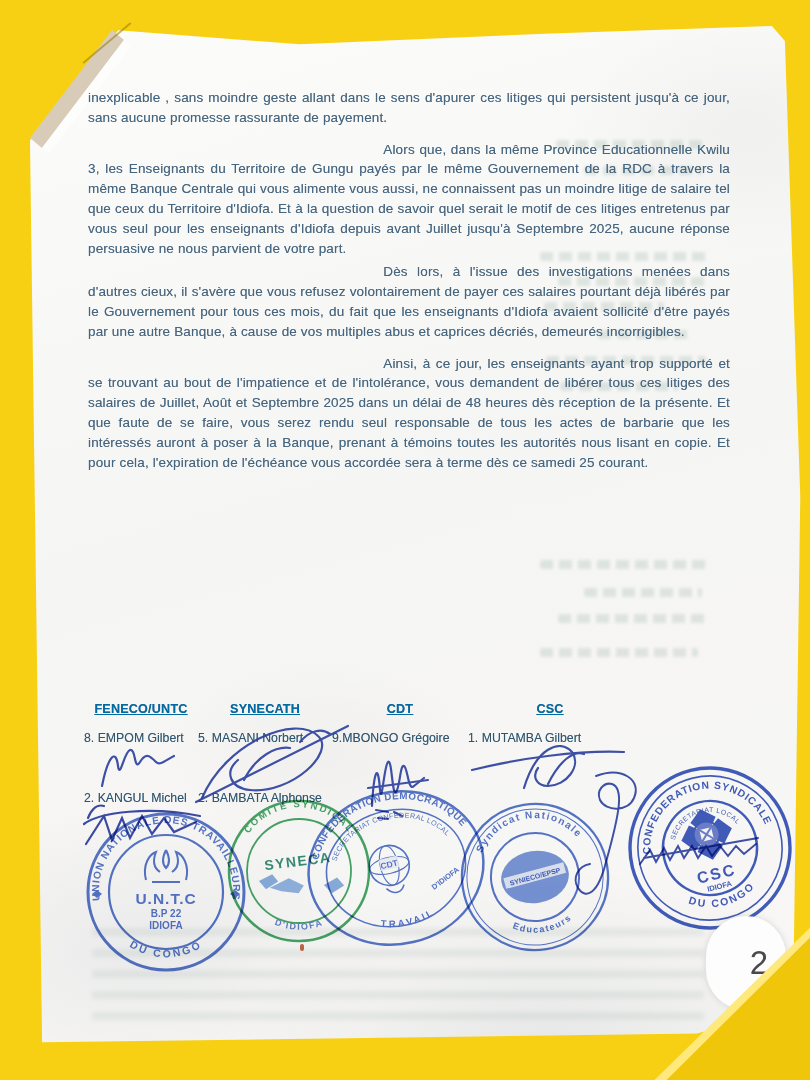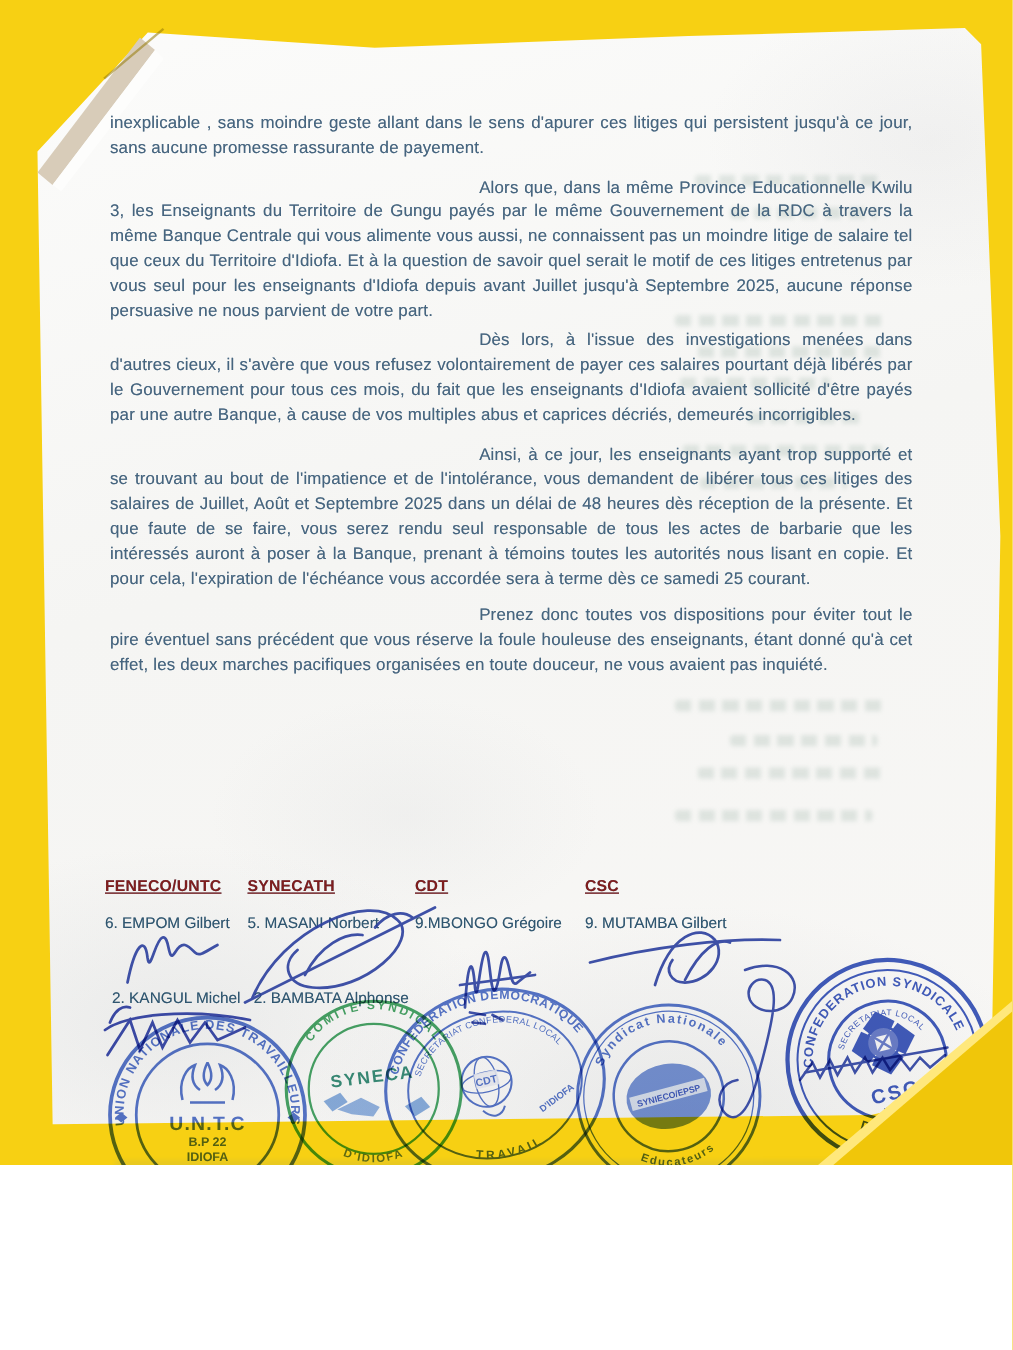--- a/index.html
+++ b/index.html
@@ -1,17 +1,17 @@
 <!DOCTYPE html>
 <html><head>
 <meta charset="utf-8">
 <style>
   html,body{margin:0;padding:0;}
   .canvas{
-    position:relative;width:810px;height:932px;overflow:hidden;
+    position:relative;width:810px;height:1080px;overflow:hidden;
     background:#F7D013;
     font-family:"Liberation Sans", sans-serif;
   }
   
   .page{
     position:absolute;inset:0;
     clip-path:polygon(14.6% 2.8%,37% 4.1%,68% 3.1%,95.3% 2.4%,96.9% 3.8%,98.8% 46%,97.9% 93.4%,86% 95.7%,5.2% 96.5%,3.7% 13%);
     background:
       radial-gradient(420px 240px at 18% 88%, rgba(188,193,198,.22), transparent 60%),
       radial-gradient(520px 300px at 68% 97%, rgba(183,188,194,.26), transparent 60%),
@@ -37,23 +37,23 @@
   .closing{margin:8px 0 0 330px;text-align:left;text-indent:0;}
   .closing2{margin:9px 0 0 330px;text-align:left;text-indent:0;}
   
   .sig-table{position:absolute;left:84px;top:702px;width:690px;display:flex;color:#2f5670;}
   .sig-col{display:flex;flex-direction:column;}
   .sig-col:nth-child(1){width:114px;}
   .sig-col:nth-child(2){width:134px;}
   .sig-col:nth-child(3){width:136px;}
   .sig-col:nth-child(4){width:164px;}
   .sig-col:nth-child(5){width:134px;}
-  .org{font-weight:bold;font-size:12.6px;color:#7f1d1d;text-decoration:underline;margin-bottom:15px;letter-spacing:.2px;text-shadow:0 0 .5px rgba(43,78,110,.6);}
+  .org{font-weight:bold;font-size:12.6px;color:#0369a1;text-decoration:underline;text-align:center;margin-bottom:15px;letter-spacing:.2px;text-shadow:0 0 .5px rgba(43,78,110,.6);}
   .member{font-size:12.3px;white-space:nowrap;text-shadow:0 0 .4px rgba(47,86,112,.5);}
-  .member.second{margin-top:46px;text-align:center;}
+  .member.second{margin-top:46px;}
   
   .ink-layer{position:absolute;left:0;top:0;pointer-events:none;}
   .stamp{position:absolute;opacity:.88;mix-blend-mode:multiply;}
   .badge{
     position:absolute;left:706px;top:916px;width:80px;height:94px;background:#fdfdfd;
     border-radius:42px;display:flex;align-items:center;justify-content:center;
     box-shadow:0 0 6px rgba(120,120,120,.25);
   }
   .badge span{font-size:33px;color:#4a4a4a;margin-left:26px;}
   .fold-light{position:absolute;inset:0;clip-path:polygon(100% 85.9%,100% 100%,80.8% 100%);background:#ffe87c;}
@@ -90,41 +90,40 @@
     <div class="bleed" style="left:540px;top:648px;width:158px;height:9px;"></div>
     <div class="bleed-block"></div>
     <div class="speck"></div>
   </div>
 
   <div class="letter-body">
     <p>inexplicable , sans moindre geste allant dans le sens d'apurer ces litiges qui persistent jusqu'à ce jour, sans aucune promesse rassurante de payement.</p>
     <p class="ind p2">Alors que, dans la même Province Educationnelle Kwilu 3, les Enseignants du Territoire de Gungu payés par le même Gouvernement de la RDC à travers la même Banque Centrale qui vous alimente vous aussi, ne connaissent pas un moindre litige de salaire tel que ceux du Territoire d'Idiofa. Et à la question de savoir quel serait le motif de ces litiges entretenus par vous seul pour les enseignants d'Idiofa depuis avant Juillet jusqu'à Septembre 2025, aucune réponse persuasive ne nous parvient de votre part.</p>
     <p class="ind">Dès lors, à l'issue des investigations menées dans d'autres cieux, il s'avère que vous refusez volontairement de payer ces salaires pourtant déjà libérés par le Gouvernement pour tous ces mois, du fait que les enseignants d'Idiofa avaient sollicité d'être payés par une autre Banque, à cause de vos multiples abus et caprices décriés, demeurés incorrigibles.</p>
     <p class="ind p4">Ainsi, à ce jour, les enseignants ayant trop supporté et se trouvant au bout de l'impatience et de l'intolérance, vous demandent de libérer tous ces litiges des salaires de Juillet, Août et Septembre 2025 dans un délai de 48 heures dès réception de la présente. Et que faute de se faire, vous serez rendu seul responsable de tous les actes de barbarie que les intéressés auront à poser à la Banque, prenant à témoins toutes les autorités nous lisant en copie. Et pour cela, l'expiration de l'échéance vous accordée sera à terme dès ce samedi 25 courant.</p>
-    <p class="ind p5">Prenez donc toutes vos dispositions pour éviter tout le pire éventuel sans précédent que vous réserve la foule houleuse des enseignants, étant donné qu'à cet effet, les deux marches pacifiques organisées en toute douceur, ne vous avaient pas inquiété.</p>
   </div>
 
   <div class="sig-table">
     <div class="sig-col">
       <div class="org">FENECO/UNTC</div>
-      <div class="member">6. EMPOM Gilbert</div>
+      <div class="member">8. EMPOM Gilbert</div>
       <div class="member second">2. KANGUL Michel</div>
     </div>
     <div class="sig-col">
       <div class="org">SYNECATH</div>
       <div class="member">5. MASANI Norbert</div>
       <div class="member second">2. BAMBATA Alphonse</div>
     </div>
     <div class="sig-col">
       <div class="org">CDT</div>
       <div class="member">9.MBONGO Grégoire</div>
     </div>
     <div class="sig-col">
       <div class="org">CSC</div>
-      <div class="member">9. MUTAMBA Gilbert</div>
+      <div class="member">1. MUTAMBA Gilbert</div>
     </div>
   </div>
 
   <svg class="ink-layer" width="810" height="1080" viewBox="0 0 810 1080">
     <g fill="none" stroke="#2b3f9e" stroke-width="2.2" stroke-linecap="round" opacity="0.9">
       <path d="M102,786 C108,756 116,748 118,766 C120,780 124,752 130,750 C136,748 134,772 140,762 C146,752 150,756 156,762 C160,766 166,760 174,756"></path>
       <g stroke="#27379b">
         <path d="M86,844 L104,816 L112,840 L122,818 L130,838 L142,816 L152,834 L164,818 L174,832 L196,822"></path>
         <path d="M84,824 C100,812 150,806 200,816"></path>
         <path d="M88,818 C92,808 98,804 104,806"></path>

